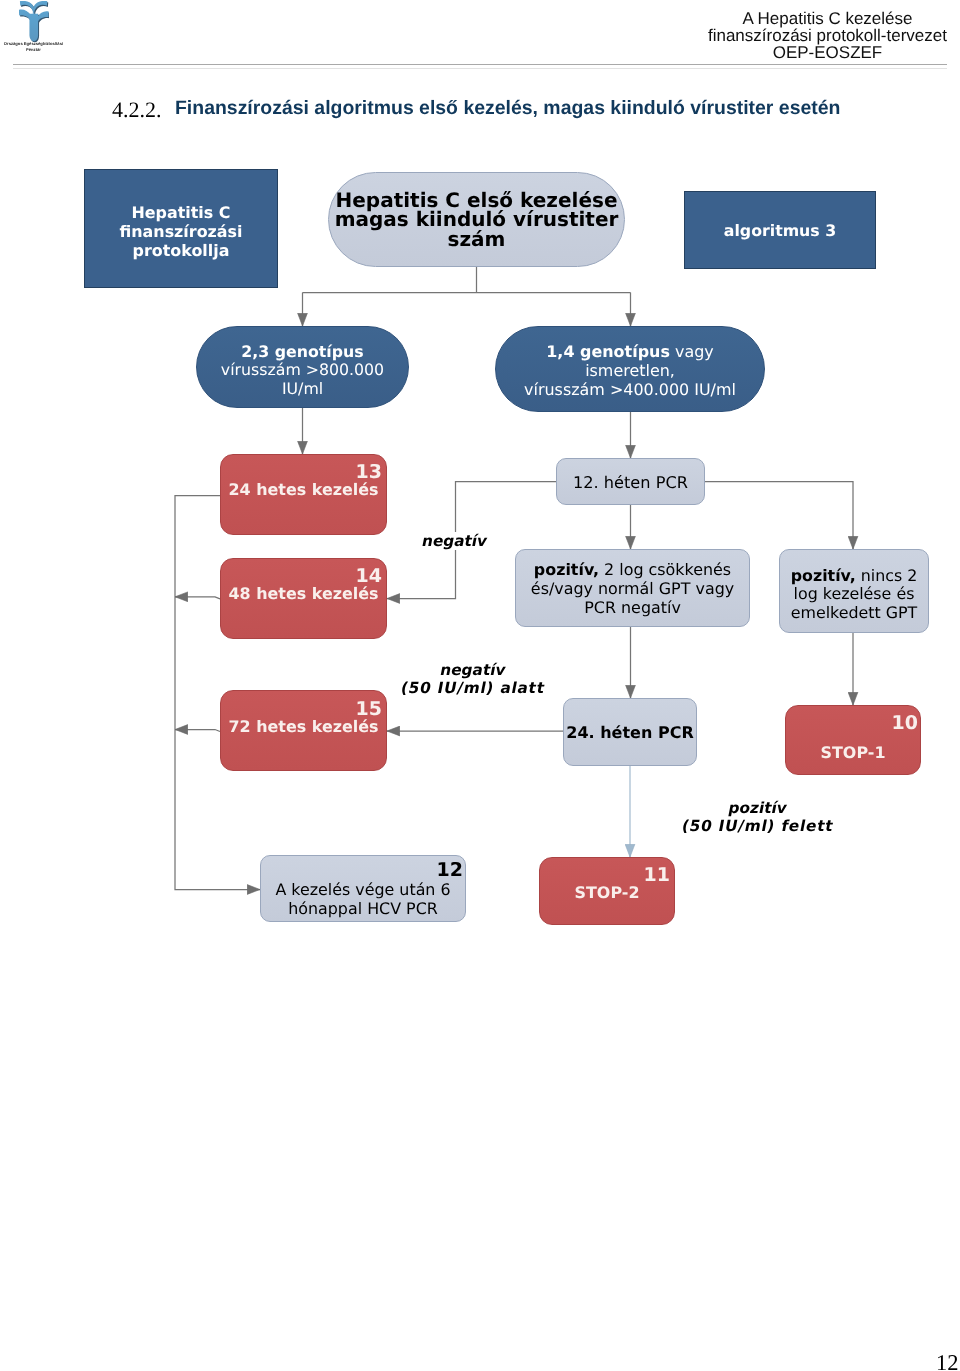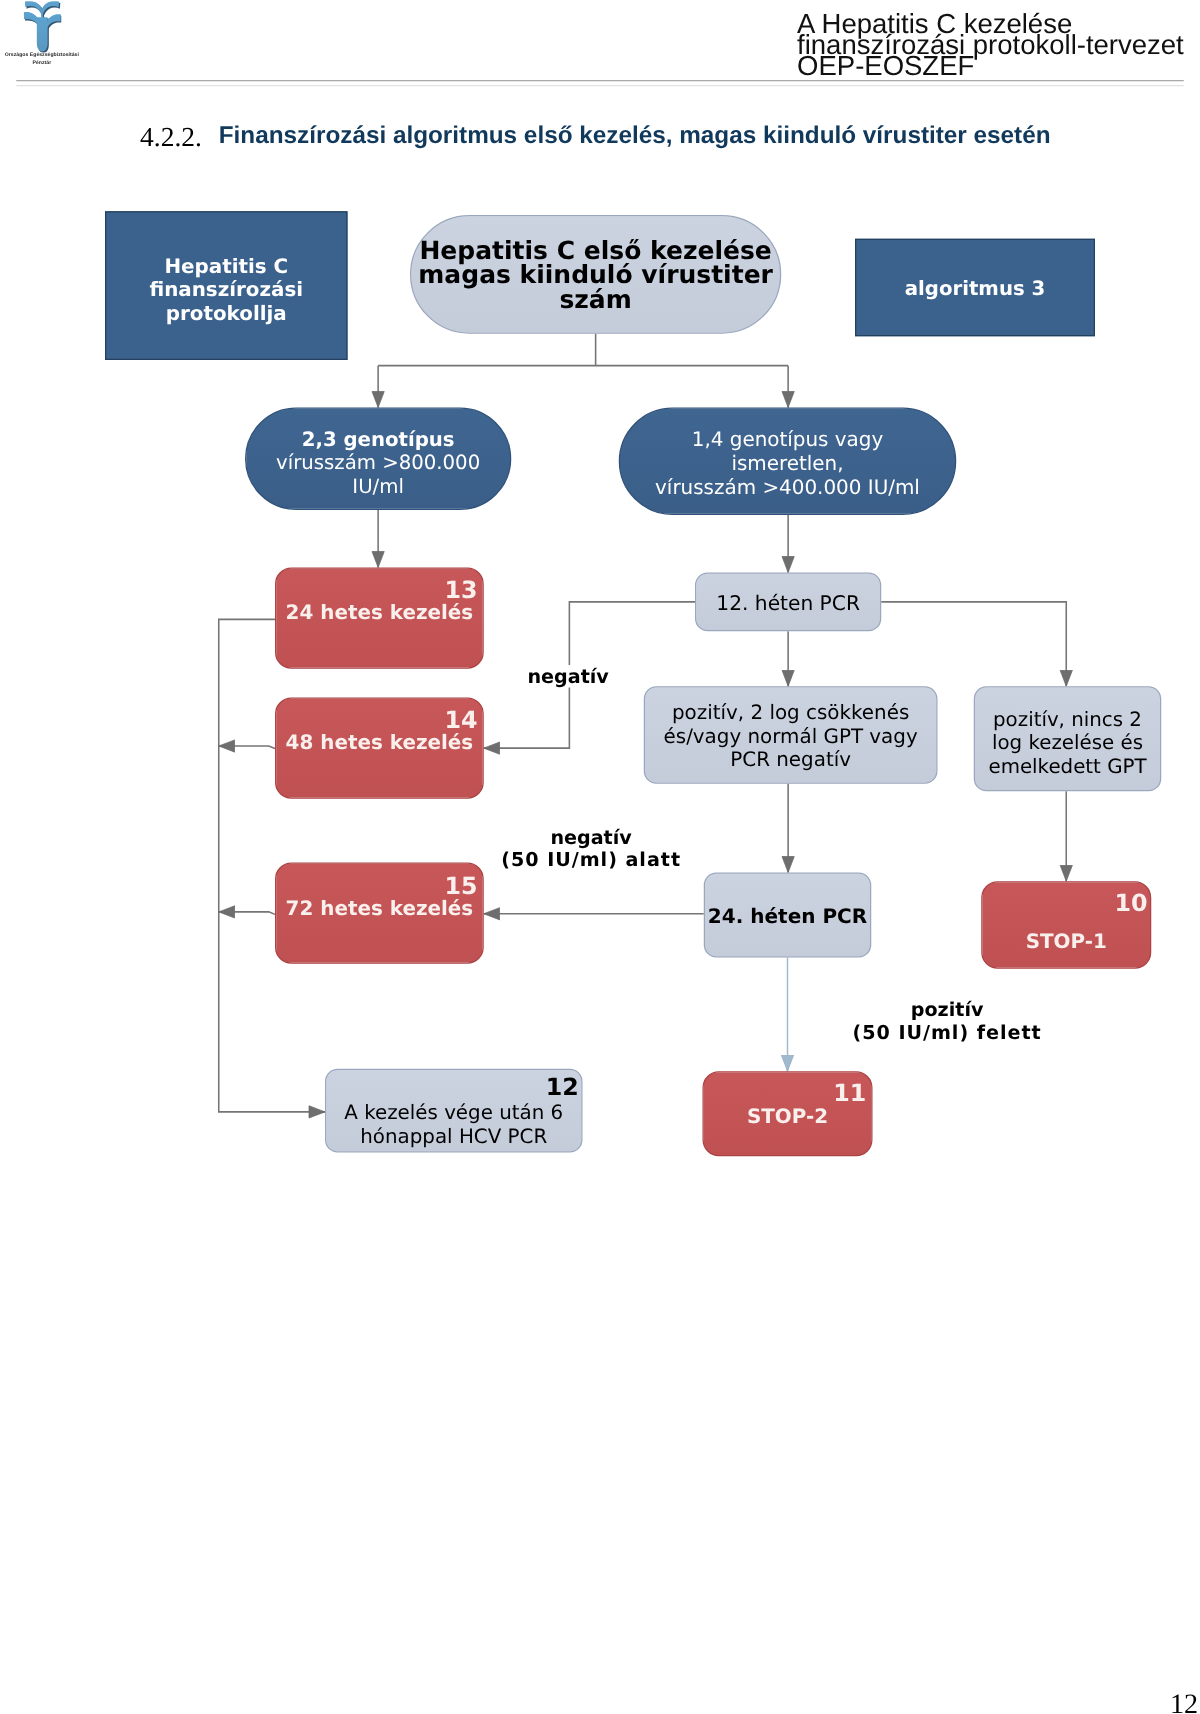--- a/index.html
+++ b/index.html
@@ -10,22 +10,22 @@
   #page{position:absolute;left:0;top:0;width:960px;height:1371px;}
   #page, #page .abs, #page .node, #page .elabel{opacity:0.9999;}
   .abs{position:absolute;}
 
   
   #logo{left:18.6px;top:0.6px;width:120px;}
   #logo svg{display:block;}
   #logo-caption{position:absolute;left:-53.8px;top:40px;white-space:nowrap;
     font-family:"Liberation Sans",sans-serif;font-size:4.1px;font-weight:bold;
     color:#2b2b2b;text-align:center;width:137.4px;line-height:6.3px;letter-spacing:0.02px;}
-  #doc-title{right:13px;top:9.6px;text-align:left;font-family:"Liberation Sans",sans-serif;
-    font-size:22px;color:#111;line-height:17.4px;white-space:nowrap;}
+  #doc-title{right:13px;top:9.6px;text-align:center;font-family:"Liberation Sans",sans-serif;
+    font-size:17px;color:#111;line-height:17.4px;white-space:nowrap;}
   #header-rule{left:13px;top:63.6px;width:934px;height:3.6px;
     border-top:1.3px solid #a9a9a9;border-bottom:0.9px solid #e2e2e2;}
 
   
   #sec-num{left:112px;top:97px;font-family:"Liberation Serif",serif;font-size:22px;color:#000;}
   #sec-head{left:175px;top:97px;font-family:"Liberation Sans",sans-serif;font-size:19.45px;
     font-weight:bold;color:#11395c;white-space:nowrap;}
 
   
   #pagenum{right:1.5px;top:1349.5px;font-family:"Liberation Serif",serif;font-size:22.5px;color:#000;}
@@ -42,28 +42,28 @@
   .n-dark.sq{border:1px solid #24405f;}
   .n-dark.stadium{background:linear-gradient(180deg,#3f6691 0%,#3a5e88 100%);
                   border:1px solid #2f5179;}
   .n-light{background:linear-gradient(180deg,#ccd3e0 0%,#c4cbd9 100%);color:#000000;
            border:1px solid #9aa7bd;}
   .n-red{background:linear-gradient(180deg,#c75758 0%,#c05152 100%);color:#f9efec;
          border:1.4px solid #ab4344;}
   .stadium{border-radius:999px;}
   .rounded{border-radius:13px;}
   .n-light.rounded{border-radius:10px;}
-  .node b{font-weight:normal;margin-top:24px;}
+  .node b{font-weight:bold;margin-top:24px;}
   .node .bd{font-weight:bold;}
   .num{position:absolute;right:4px;font-weight:bold;font-size:19px;
        font-family:"DejaVu Sans",sans-serif;line-height:19px;}
 
   .elabel{position:absolute;font-family:"DejaVu Sans",sans-serif;font-weight:bold;
           font-size:15.3px;line-height:18.2px;color:#000;text-align:center;white-space:nowrap;
-          background:#ffffff;z-index:5;}
+          background:#ffffff;z-index:5;font-style:italic;}
   .elabel .wide{letter-spacing:0.78px;}
 
   
   #nd-protokoll{left:84px;top:169px;width:194px;height:119px;
       font-size:15.9px;line-height:18.7px;font-weight:bold;}
   #nd-protokoll .txt{position:relative;top:4px;}
   #nd-start{left:328px;top:172px;width:297px;height:95px;
       font-size:20px;line-height:19.3px;font-weight:bold;}
   #nd-start .txt{position:relative;top:0.5px;}
   #nd-algoritmus{left:684px;top:191px;width:192px;height:78px;
@@ -88,21 +88,21 @@
   #nd-pcr12 .txt{position:relative;top:0.5px;}
   #nd-poz2log{left:515px;top:549px;width:235px;height:78px;font-size:15.92px;line-height:18.7px;}
   #nd-poz2log .txt{position:relative;top:1.5px;}
   #nd-poznincs{left:779px;top:549px;width:150px;height:84px;font-size:15.85px;line-height:18.2px;}
   #nd-poznincs .txt{position:relative;top:3.5px;}
   #nd-pcr24{left:563px;top:698px;width:134px;height:68px;font-size:16.01px;}
   #nd-pcr24 .txt{position:relative;top:0.5px;font-weight:bold;}
   #nd-stop1{left:785px;top:705px;width:136px;height:70px;font-size:15.93px;font-weight:bold;
       align-items:center;padding-top:25px;}
   #nd-stop1 .num{top:8px;right:2px;}
-  #nd-stop2{left:562px;top:857px;width:136px;height:68px;font-size:15.93px;font-weight:bold;
+  #nd-stop2{left:539px;top:857px;width:136px;height:68px;font-size:15.93px;font-weight:bold;
       align-items:flex-start;padding-top:24.5px;}
   #nd-stop2 .num{top:7.5px;}
   #nd-n12{left:260px;top:855px;width:206px;height:67px;font-size:15.88px;line-height:19.2px;
       align-items:flex-start;padding-top:24px;}
   #nd-n12 .num{top:5px;right:2px;}
 
   #lb-neg1{left:422px;top:532px;}
   #lb-neg2{left:401px;top:661px;}
   #lb-poz{left:682px;top:799px;}
 </style>

